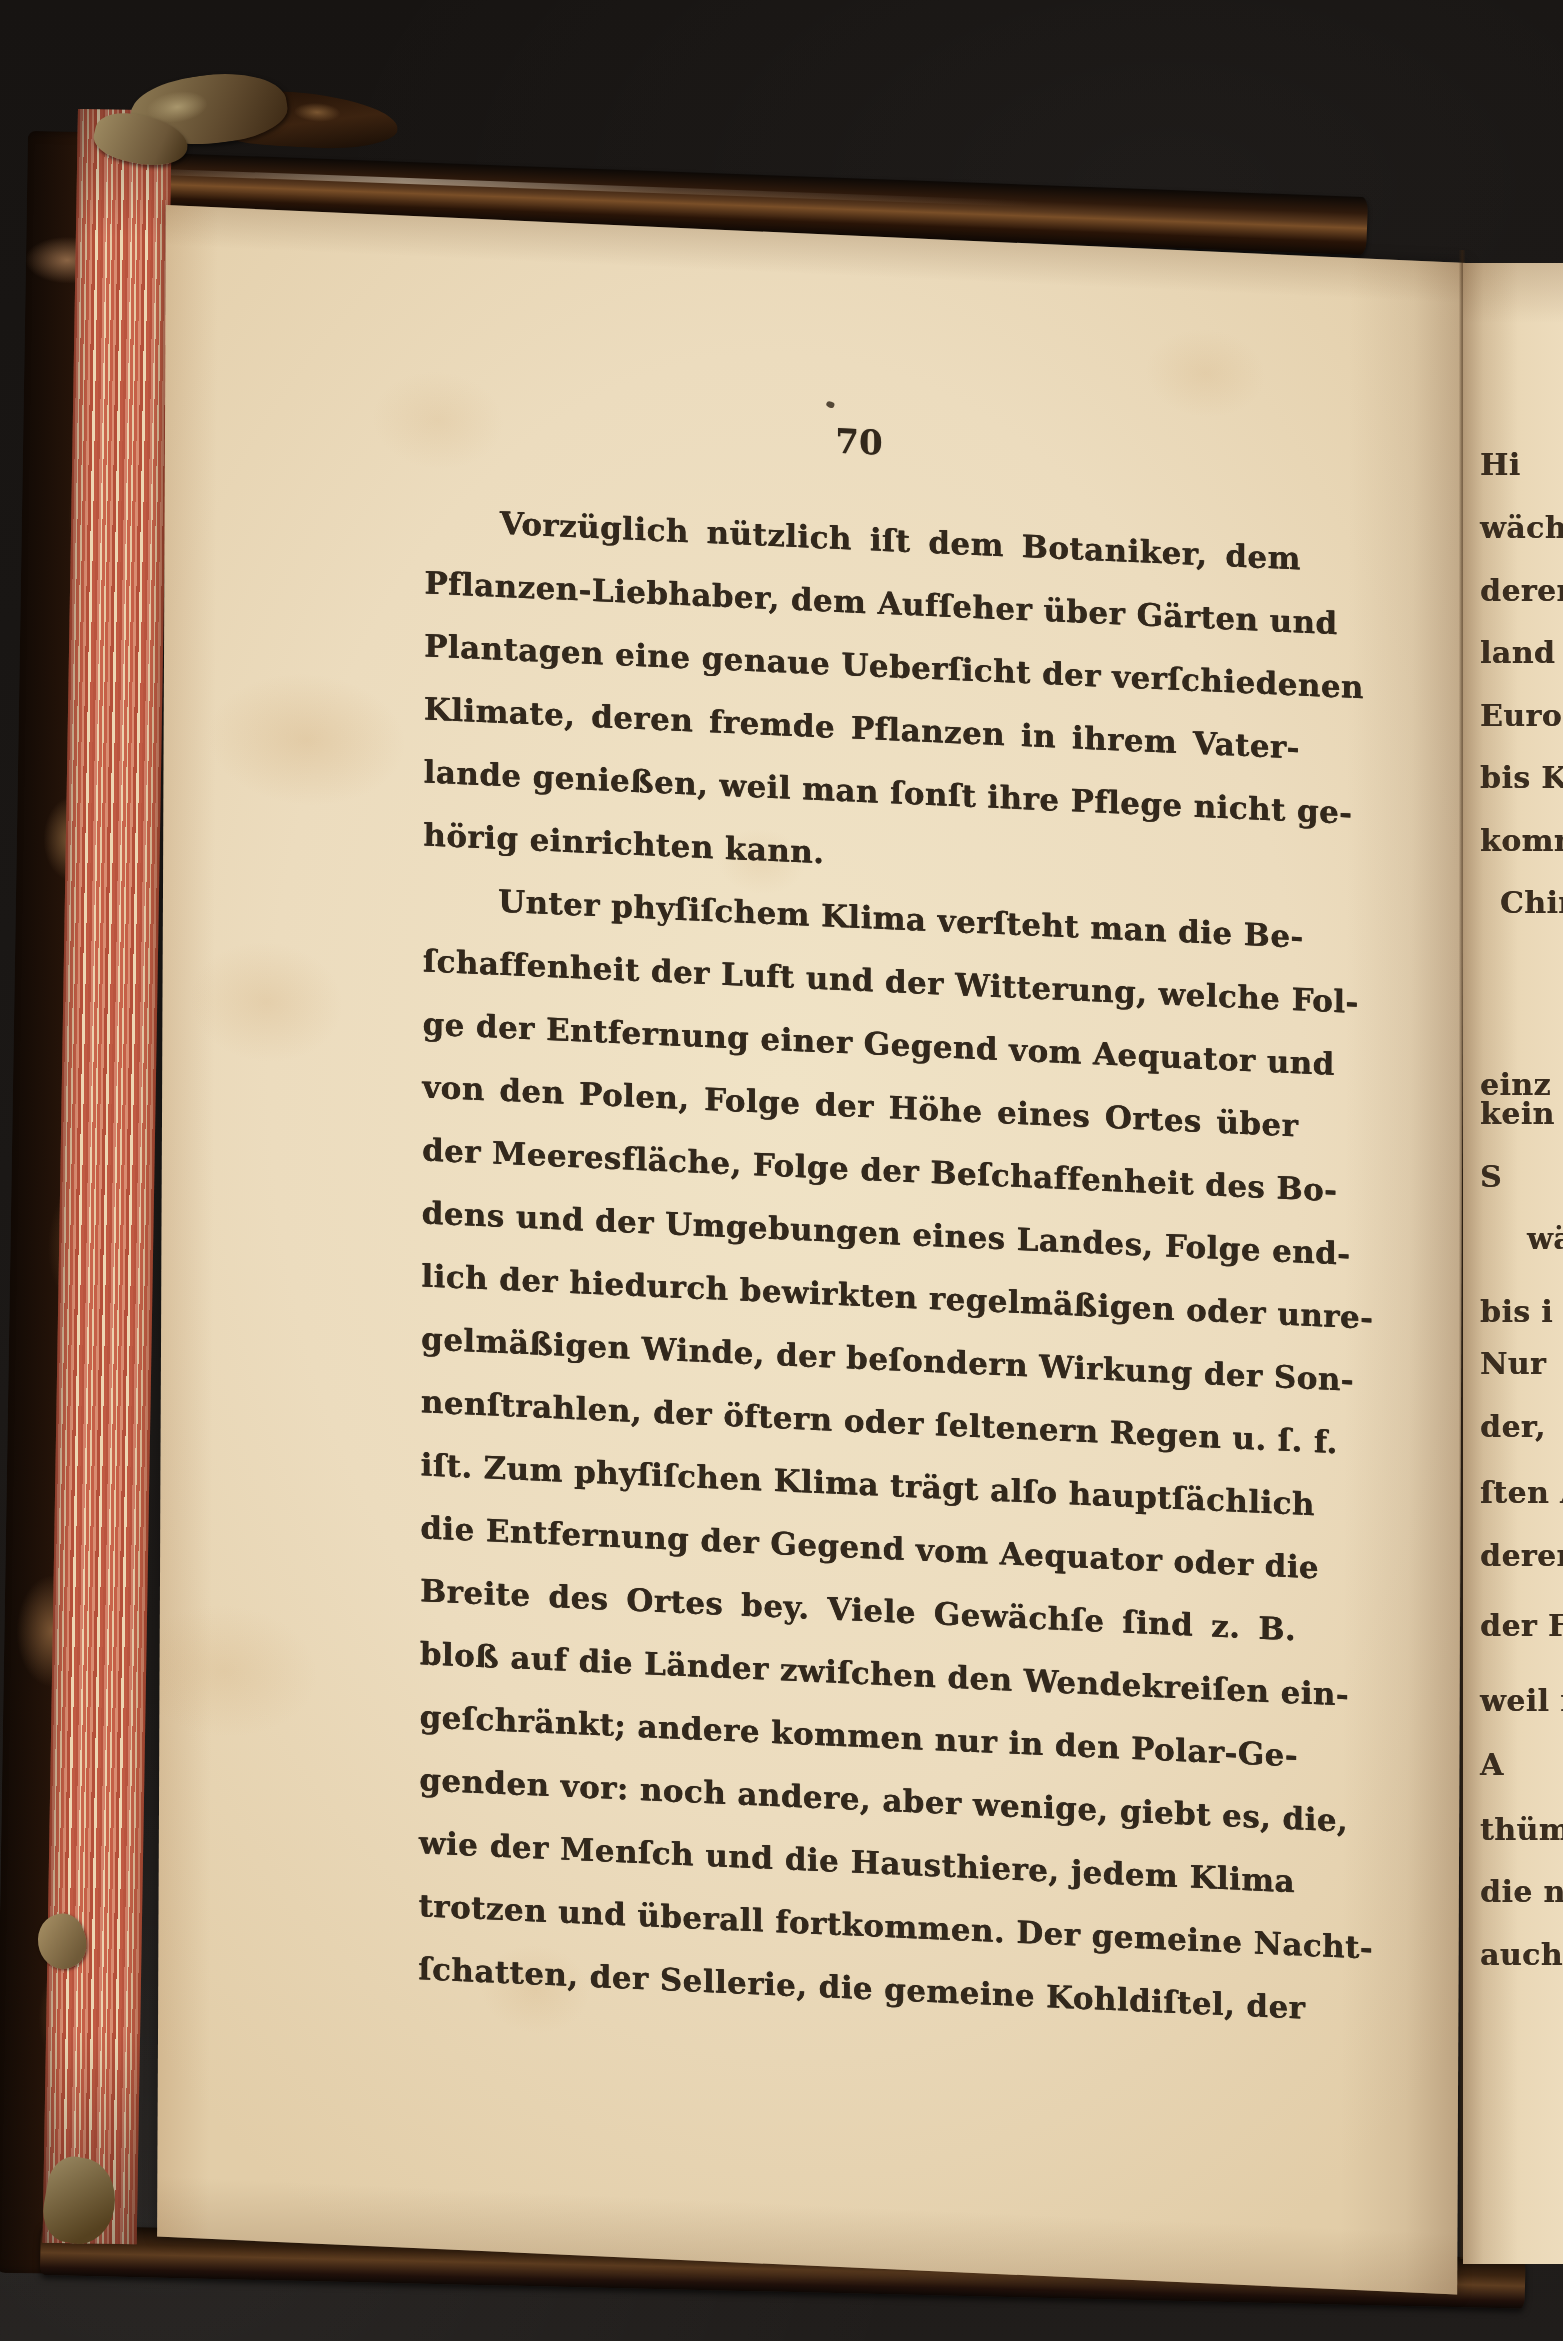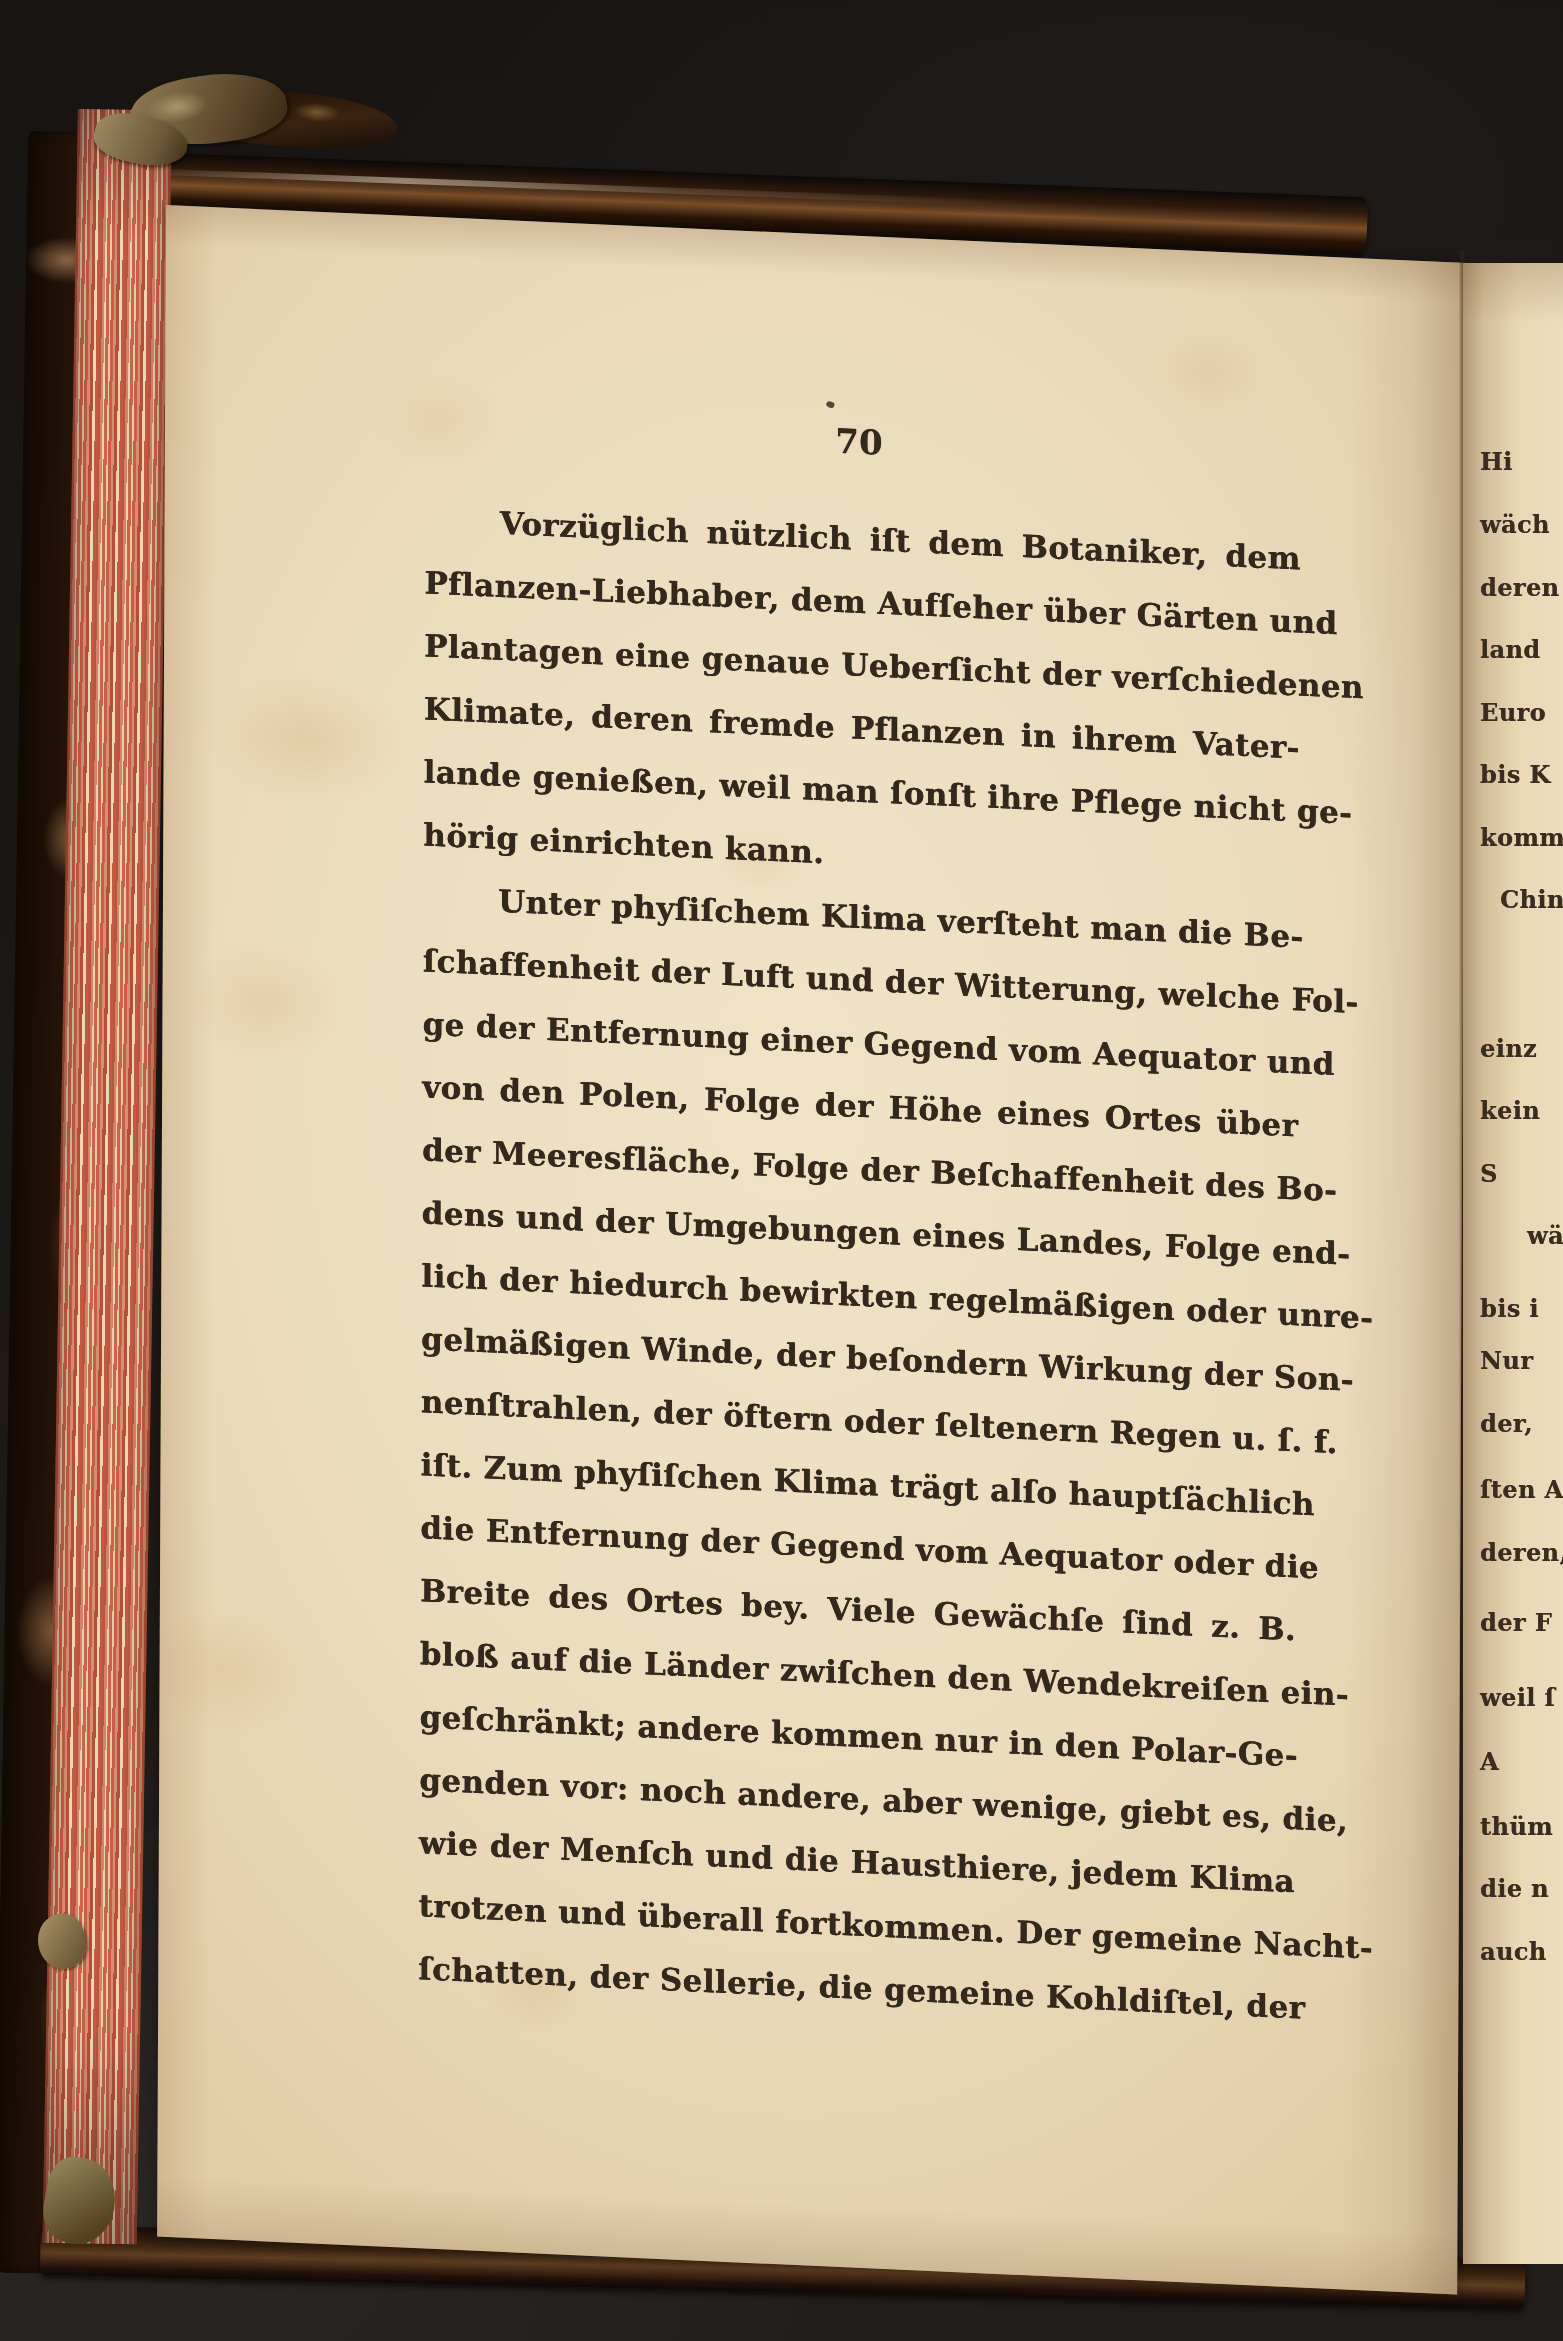--- a/index.html
+++ b/index.html
@@ -154,21 +154,21 @@
     position: absolute; left: 1463px; top: 263px; width: 100px; height: 2001px;
     overflow: hidden;
     background:
       linear-gradient(90deg, rgba(100,65,35,0.38) 0%, rgba(120,85,50,0.16) 20.3px, rgba(0,0,0,0) 55px),
       linear-gradient(180deg, rgba(120,85,50,0.25) 0%, transparent 3%),
       linear-gradient(90deg, #e2cda9 0%, #ead8b7 60%, #eddcbd 100%);
     z-index: 5;
   }
   .facing-fragment {
     position: absolute; left: 17px;
-    font-size: 24px; font-weight: 700; color: #3a2d1f;
+    font-size: 30px; font-weight: 700; color: #3a2d1f;
     white-space: nowrap;
     text-shadow: 0.3px 0 0 rgba(58,45,31,0.8);
     letter-spacing: 0.4px;
   }
 </style>
 </head>
 <body>
 
 <div class="scene">
 
@@ -217,21 +217,21 @@
 
   <div class="facing-page" id="facing-page">
       <div class="facing-fragment" style="top: 184px;">Hi</div>
       <div class="facing-fragment" style="top: 247px;">wäch</div>
       <div class="facing-fragment" style="top: 310px;">deren</div>
       <div class="facing-fragment" style="top: 372px;">land</div>
       <div class="facing-fragment" style="top: 435px;">Euro</div>
       <div class="facing-fragment" style="top: 497px;">bis K</div>
       <div class="facing-fragment" style="top: 560px;">komm</div>
       <div class="facing-fragment" style="top: 622px; margin-left: 20px;">Chin</div>
-      <div class="facing-fragment" style="top: 771px;">einz</div>
+      <div class="facing-fragment" style="top: 804px;">einz</div>
       <div class="facing-fragment" style="top: 833px;">kein</div>
       <div class="facing-fragment" style="top: 896px;">S</div>
       <div class="facing-fragment" style="top: 958px; margin-left: 47px;">wä</div>
       <div class="facing-fragment" style="top: 1031px;">bis i</div>
       <div class="facing-fragment" style="top: 1083px;">Nur</div>
       <div class="facing-fragment" style="top: 1146px;">der,</div>
       <div class="facing-fragment" style="top: 1212px;">ſten A</div>
       <div class="facing-fragment" style="top: 1275px;">deren,</div>
       <div class="facing-fragment" style="top: 1345px;">der F</div>
       <div class="facing-fragment" style="top: 1420px;">weil ſ</div>

